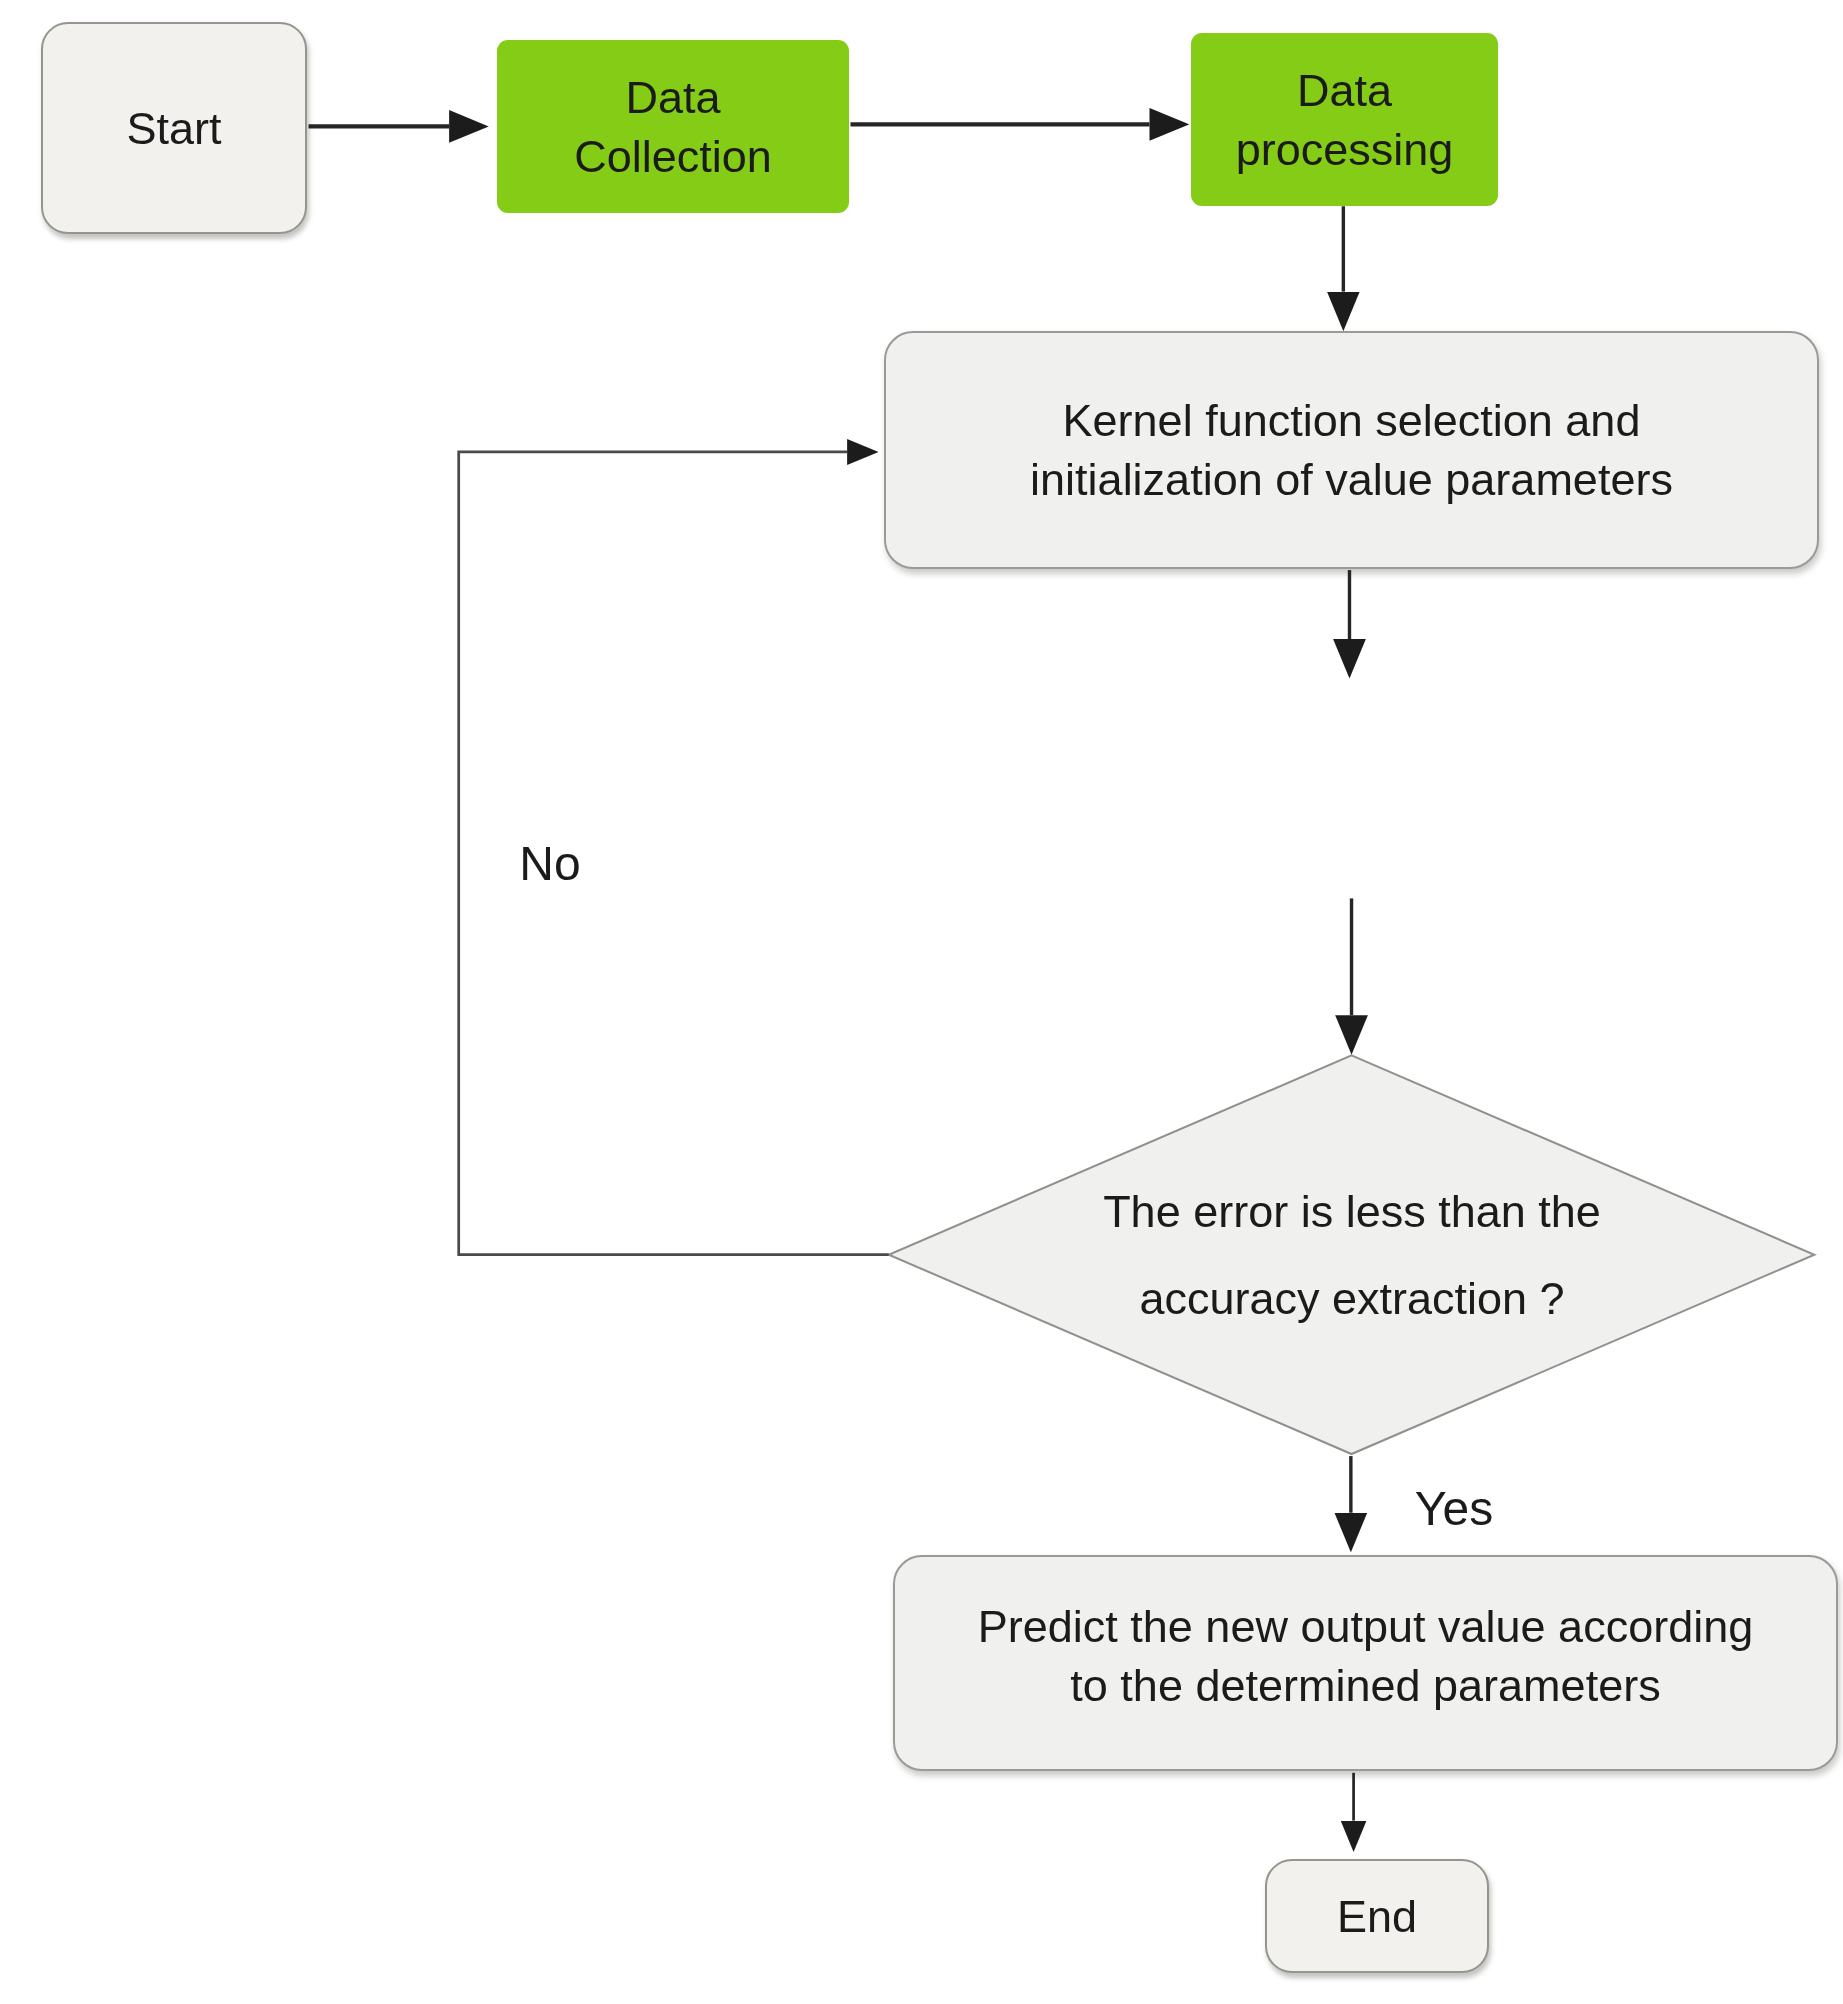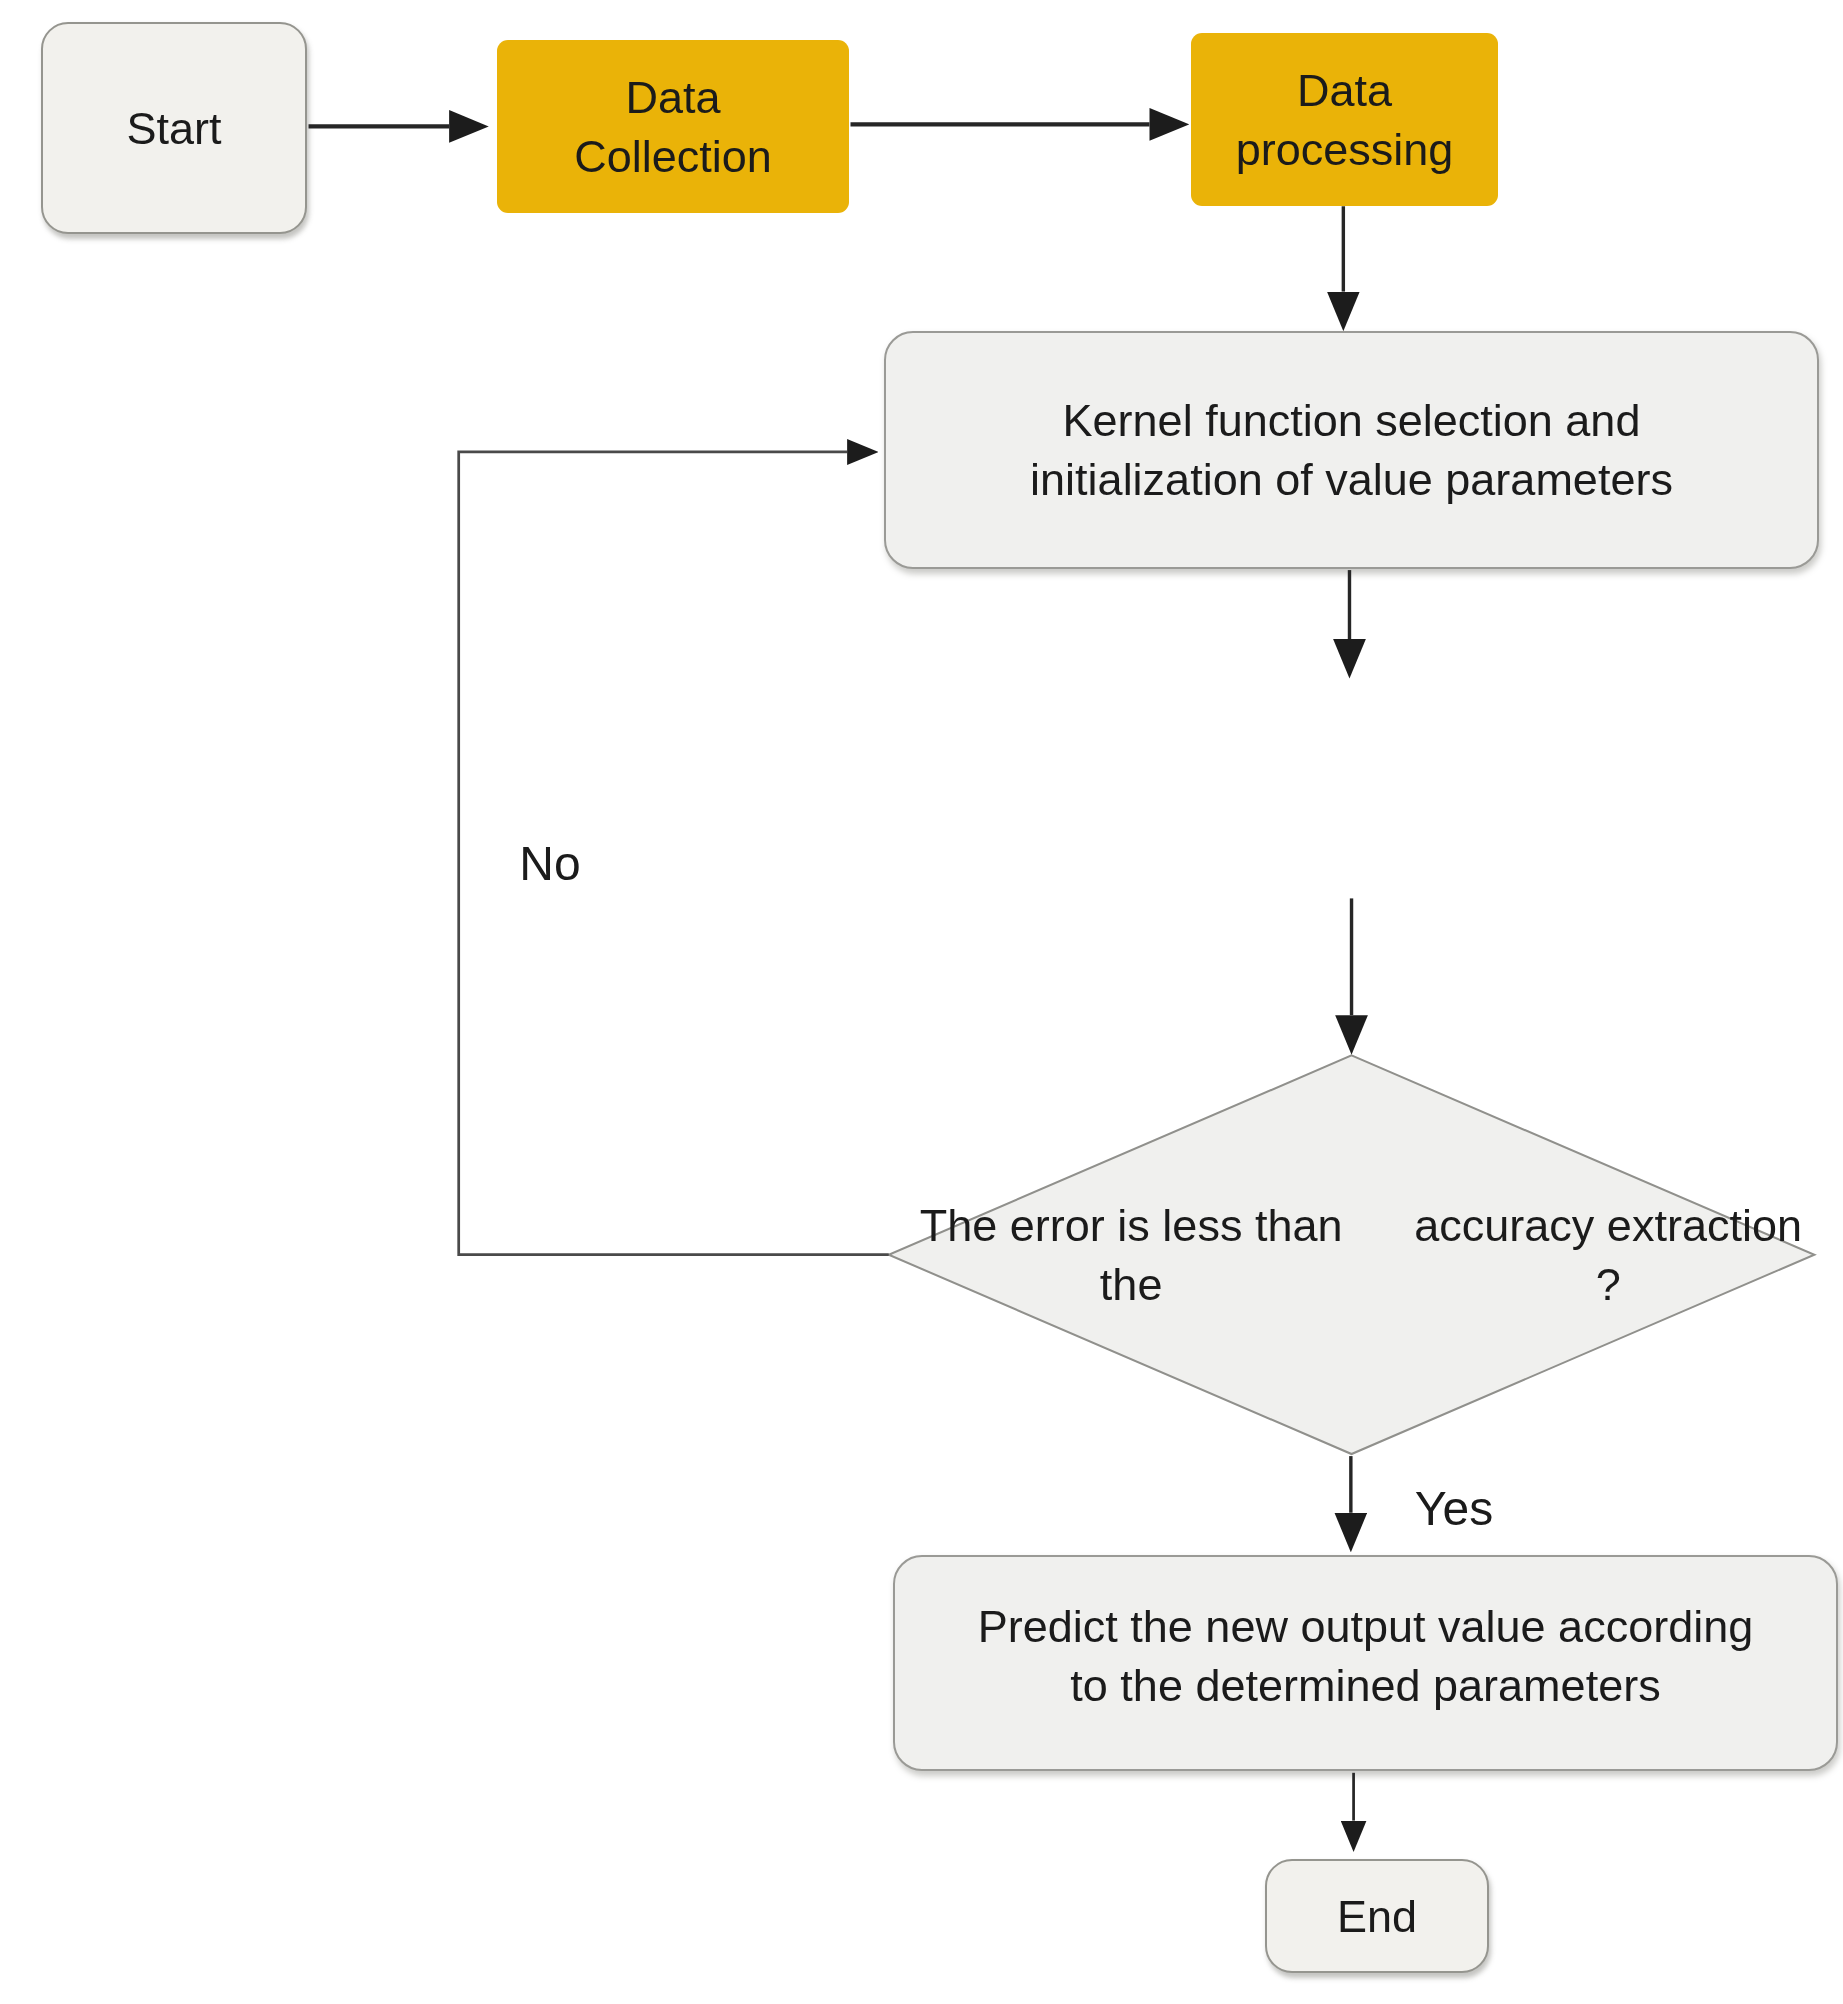--- a/index.html
+++ b/index.html
@@ -35,35 +35,34 @@
     z-index: 1;
   }
   .node .line { display: block; white-space: pre; }
   .terminal {
     background: #f2f1ed;
     border: 2.7px solid #95958f;
     border-radius: 27px;
     box-shadow: 2px 4.1px 5.5px rgba(125,125,118,0.45);
   }
   .plain {
-    background: #eab308;
+    background: #84cc16;
     border: none;
     border-radius: 11px;
   }
   .process {
     background: #f0f0ee;
     border: 2px solid #9a9a96;
     border-radius: 29px;
     box-shadow: 2px 4.8px 6.1px rgba(125,125,118,0.40);
   }
   .diamond-text {
     position: absolute;
     display: flex;
-    flex-direction: row;
-    align-items: center;
+    flex-direction: column;
     justify-content: center;
     text-align: center;
     font-size: 45px;
     line-height: 59px;
     z-index: 1;
     gap: 28px;
   }
   .edge-label {
     position: absolute;
     transform: translate(-50%, -50%);

